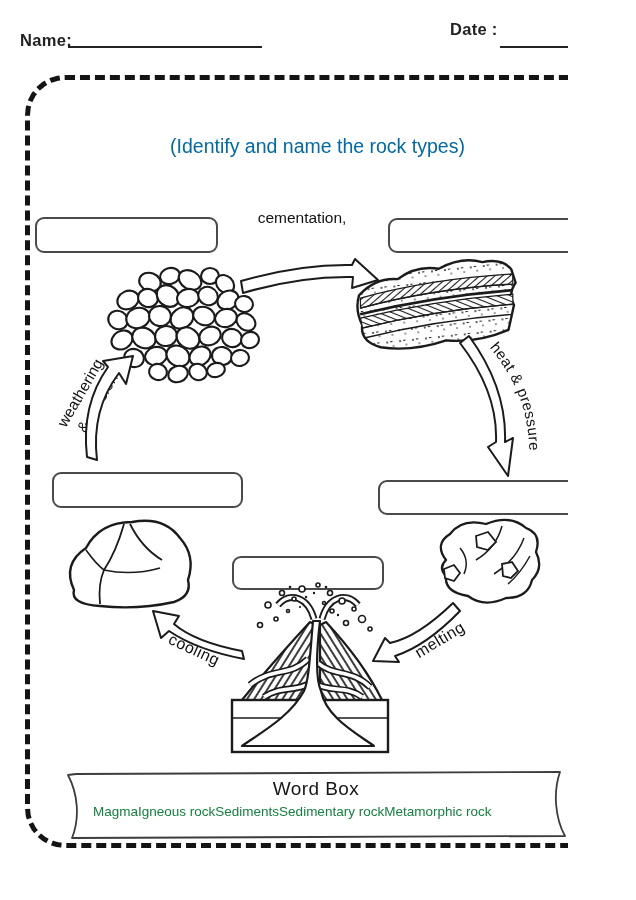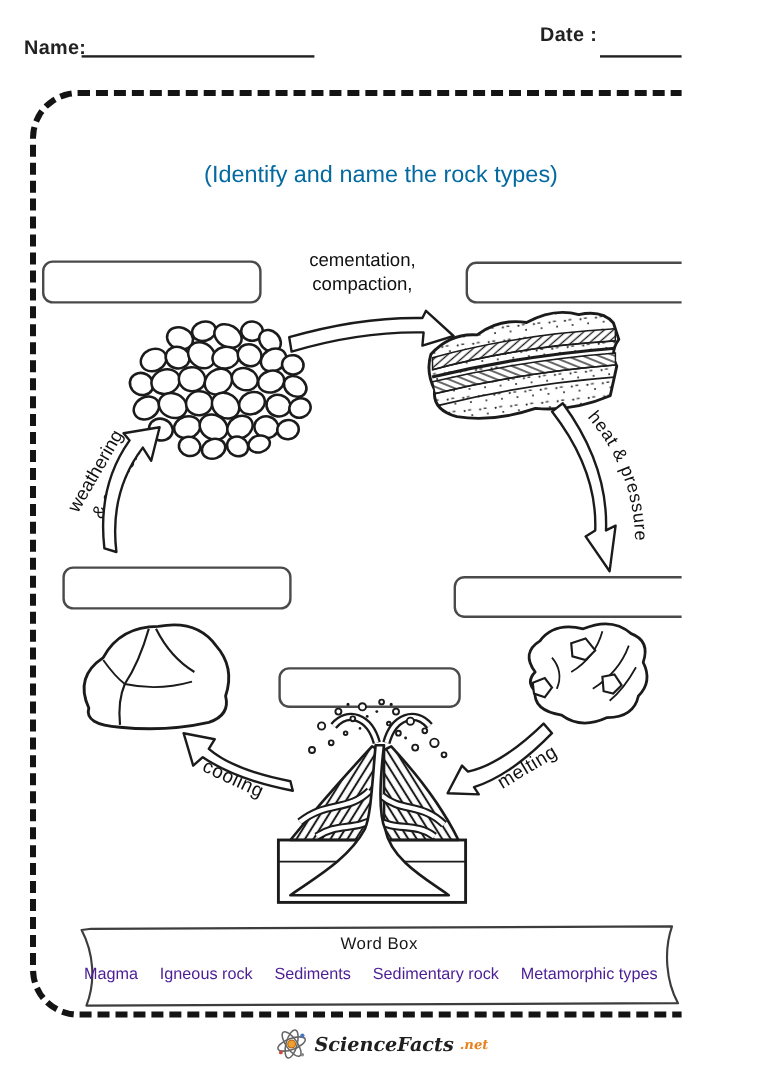--- a/index.html
+++ b/index.html
@@ -30,25 +30,25 @@
   }
   .proc-label{position:absolute;color:#111;font-weight:500;}
   .lbl-deposition{left:232px;top:208px;width:140px;text-align:center;font-size:15.5px;line-height:20px;}
   .lbl-weathering{left:23px;top:378px;width:132px;text-align:center;font-size:15.5px;line-height:20px;
     transform:rotate(-60deg);}
   .lbl-cooling{left:153px;top:641px;width:82px;text-align:center;font-size:16px;transform:rotate(25deg);letter-spacing:.5px;}
   .lbl-melting{left:399px;top:631px;width:82px;text-align:center;font-size:16px;transform:rotate(-31deg);letter-spacing:.5px;}
   .art{position:absolute;left:0;top:0;width:636px;height:900px;pointer-events:none;}
   .wordbox-title{
     position:absolute;left:66px;top:778px;width:500px;text-align:center;
-    font-size:14px;font-weight:500;color:#161616;letter-spacing:.4px;
+    font-size:19px;font-weight:500;color:#161616;letter-spacing:.4px;
   }
   .wordbox-words{
-    position:absolute;left:70px;top:804px;width:478px;display:flex;
-    justify-content:space-between;align-items:center;font-size:13.5px;color:#4c1d95;
+    position:absolute;left:93px;top:804px;width:478px;display:flex;
+    justify-content:flex-start;align-items:center;font-size:13.5px;color:#15803d;
   }
   .footer{
     position:absolute;left:0;top:854px;width:636px;display:flex;
     justify-content:center;align-items:center;gap:5px;
   }
   .brand{font-family:"DejaVu Serif", serif;font-style:italic;font-weight:700;font-size:16px;color:#1f1f1f;}
   .brand-suffix{font-family:"DejaVu Serif", serif;font-style:italic;font-weight:700;font-size:11px;color:#e8821e;}
 </style>
 </head>
 <body>
@@ -65,21 +65,20 @@
   <div class="subtitle">(Identify and name the rock types)</div>
 
   <div class="answer-box" style="left:35px;top:217px;width:183px;height:36px;"></div>
   <div class="answer-box" style="left:388px;top:218px;width:204px;height:35px;"></div>
   <div class="answer-box" style="left:52px;top:472px;width:191px;height:36px;"></div>
   <div class="answer-box" style="left:378px;top:480px;width:204px;height:35px;"></div>
   <div class="answer-box" style="left:232px;top:556px;width:152px;height:34px;"></div>
 
   <div class="proc-label lbl-deposition">
     <div>cementation,</div>
-    <div>compaction,</div>
   </div>
   <div class="proc-label lbl-weathering">
     <div>weathering</div>
     <div>&amp; erosion</div>
   </div>
   <div class="proc-label lbl-cooling">cooling</div>
   <div class="proc-label lbl-melting">melting</div>
 
   <svg class="art" viewBox="0 0 636 900">
     <defs>
@@ -234,32 +233,17 @@
 
     <path d="M76,774 L560,772 C553,792 555,818 565,836 L72,838 C80,818 78,794 68,775 Z" fill="#fff" stroke="#3d3d3d" stroke-width="1.8" stroke-linejoin="round"></path>
   </svg>
 
   <div class="wordbox-title">Word Box</div>
   <div class="wordbox-words">
     <span>Magma</span>
     <span>Igneous rock</span>
     <span>Sediments</span>
     <span>Sedimentary rock</span>
-    <span>Metamorphic types</span>
+    <span>Metamorphic rock</span>
   </div>
 
-  <div class="footer">
-    <svg width="28" height="32" viewBox="0 0 28 32">
-      <g fill="none" stroke="#666" stroke-width="1.3">
-        <ellipse cx="14" cy="16" rx="12" ry="4.6" transform="rotate(-20 14 16)"></ellipse>
-        <ellipse cx="14" cy="16" rx="12" ry="4.6" transform="rotate(55 14 16)"></ellipse>
-        <ellipse cx="14" cy="16" rx="12" ry="4.6" transform="rotate(-75 14 16)"></ellipse>
-      </g>
-      <circle cx="14" cy="16" r="3.2" fill="#f0a030" stroke="#b86818" stroke-width="1"></circle>
-      <circle cx="23" cy="9" r="1.8" fill="#4a77c4"></circle>
-      <circle cx="5" cy="23" r="1.6" fill="#cc4a3a"></circle>
-      <circle cx="23" cy="25" r="1.4" fill="#8a8a8a"></circle>
-    </svg>
-    <span class="brand">ScienceFacts</span>
-    <span class="brand-suffix">.net</span>
-  </div>
 
 </div>
 
 </body></html>

